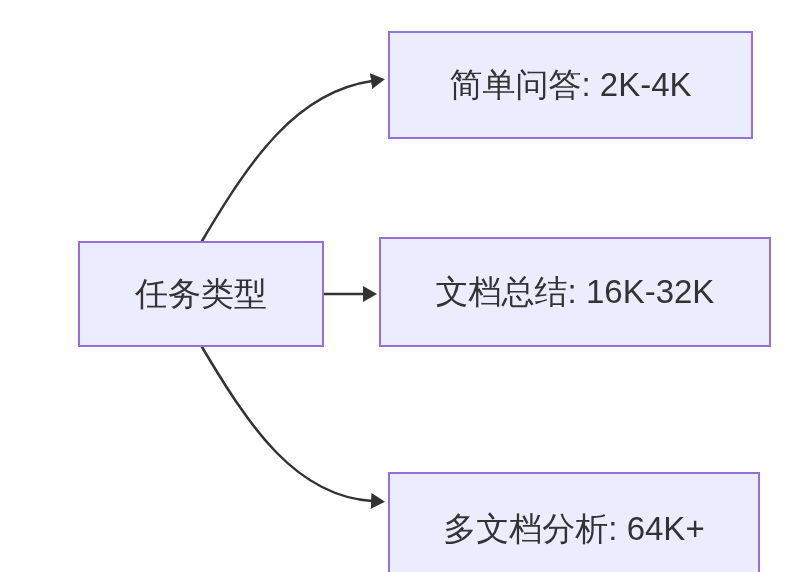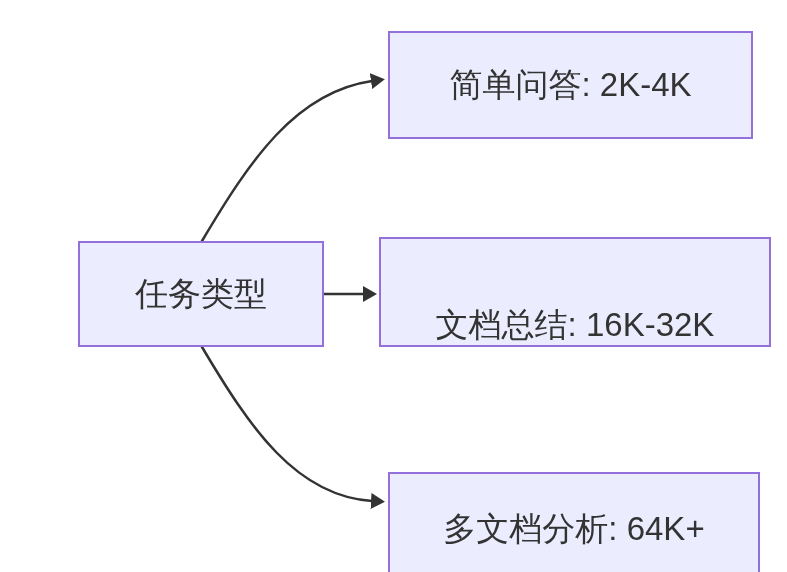--- a/index.html
+++ b/index.html
@@ -46,21 +46,21 @@
     background: var(--node-fill);
     border: 2px solid var(--node-border);
     color: var(--text-color);
     font-size: 33px;
     line-height: 1.2;
     text-align: center;
     white-space: nowrap;
   }
   .node-root   { left: 34px;  top: 241px; width: 246px; height: 106px; margin-left: 44px; }
   .node-top    { left: 388px; top: 31px;  width: 365px; height: 108px; }
-  .node-mid    { left: 379px; top: 237px; width: 392px; height: 110px; align-items: flex-end; }
+  .node-mid    { left: 379px; top: 237px; width: 392px; height: 110px; }
   .node-bottom { left: 388px; top: 447px; width: 372px; height: 114px; margin-top: 25px; }
 </style>
 </head>
 <body>
 
 <div class="canvas">
 
   <svg class="edges-layer" viewBox="0 0 787 572" xmlns="http://www.w3.org/2000/svg">
     <defs>
       <marker id="arrow" viewBox="0 0 14 16" refX="1" refY="8" markerWidth="14" markerHeight="16" markerUnits="userSpaceOnUse" orient="auto">

